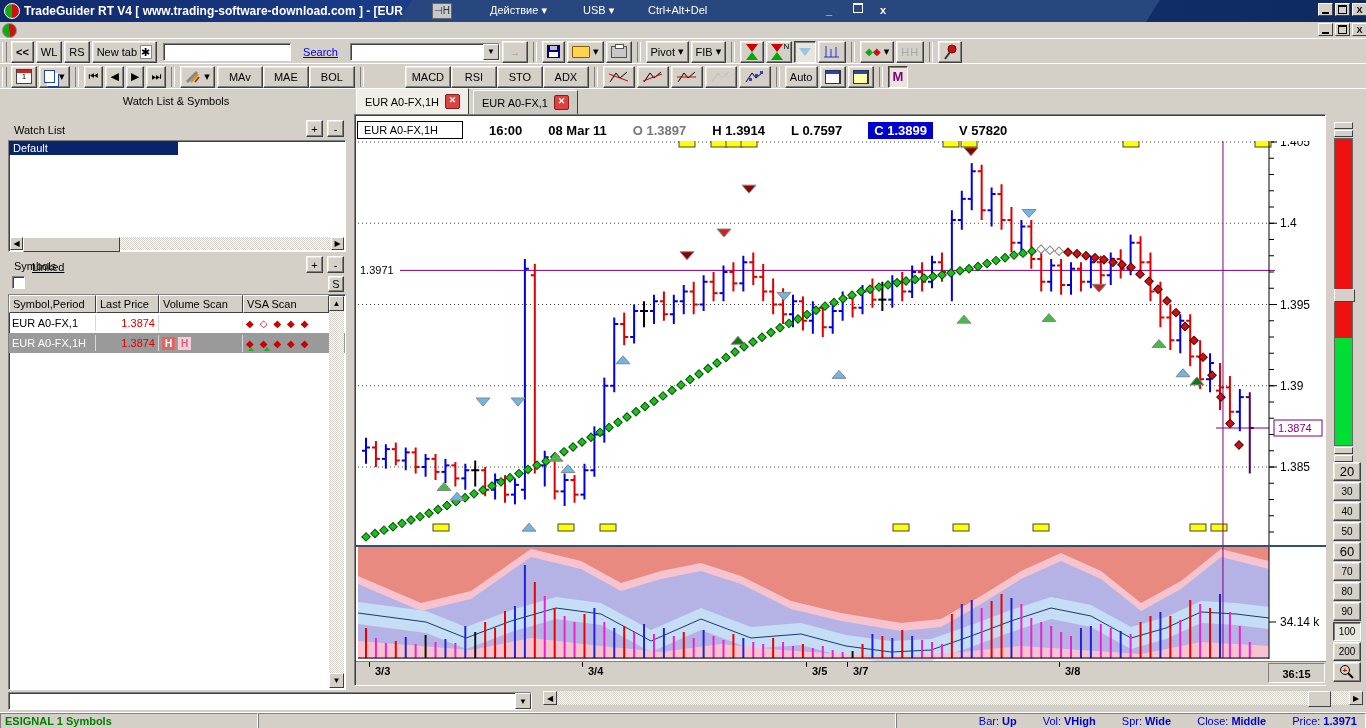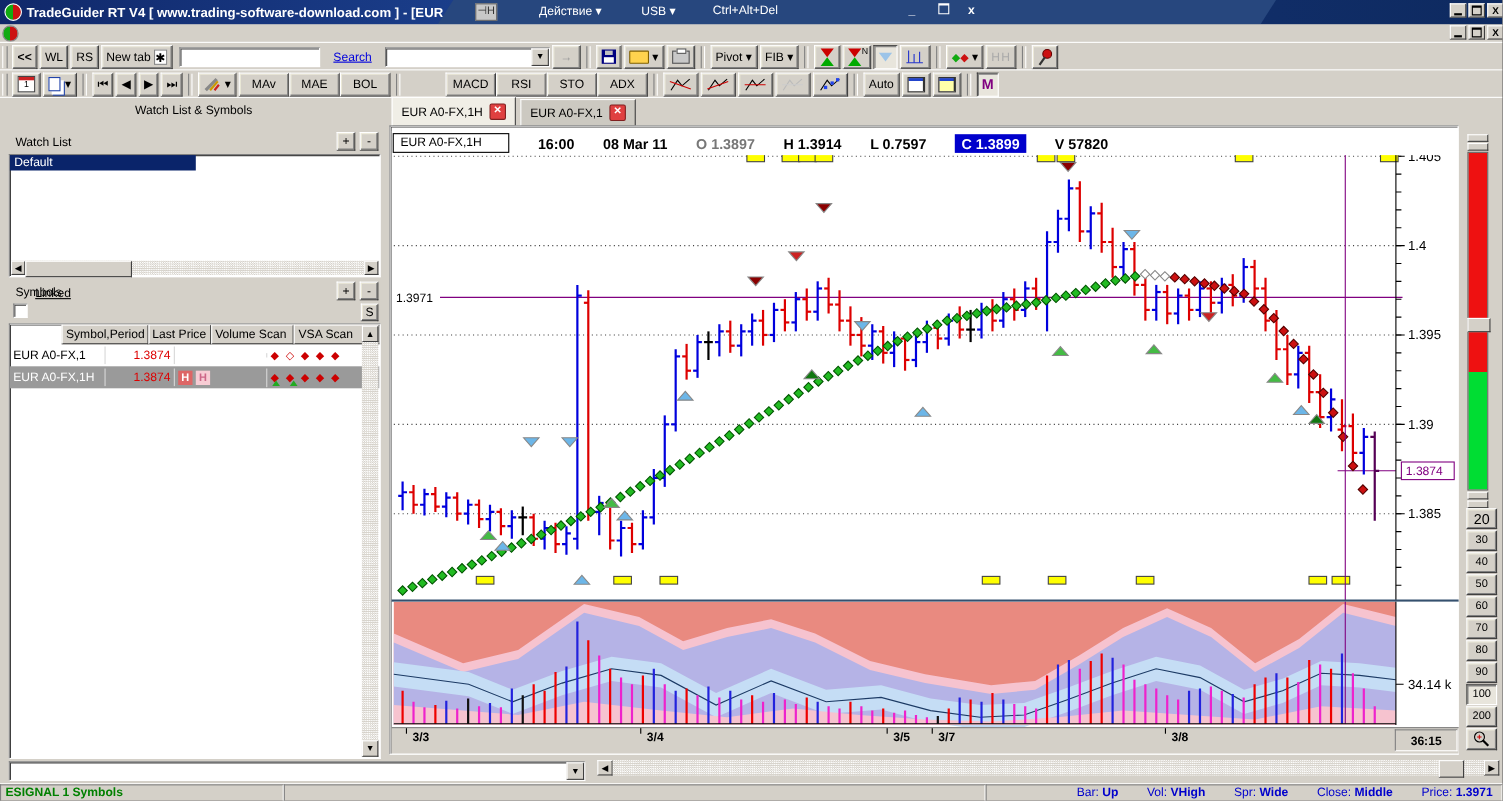--- a/index.html
+++ b/index.html
@@ -247,21 +247,21 @@
         <span class="arrowbtn" style="width:13px;height:13px;">▶</span>
       </div>
     </div>
     <span class="abs" style="left:12px;top:146px;">Symbols</span>
     <span class="abs btn" style="left:304px;top:142px;width:17px;height:17px;">+</span>
     <span class="abs btn" style="left:325px;top:142px;width:17px;height:17px;">-</span>
     <span class="abs sunken" style="left:10px;top:162px;width:13px;height:13px;background:#fff;"></span>
     <span class="abs" style="left:30px;top:147px;text-decoration:underline;">Linked</span>
     <span class="abs btn" style="left:326px;top:162px;width:16px;height:16px;">S</span>
     <div class="abs sunken" style="left:6px;top:180px;width:338px;height:396px;background:#fff;overflow:hidden;">
-      <div id="sym-header" style="display:flex;margin-left:47px;">
+      <div id="sym-header" style="display:flex;">
           <span class="th" style="width: 87px;">Symbol,Period</span>
           <span class="th" style="width: 63px;">Last Price</span>
           <span class="th" style="width: 84px;">Volume Scan</span>
           <span class="th" style="width: 86px;">VSA Scan</span>
         </div>
       <div id="sym-rows">
           <div style="display: flex; height: 20px; align-items: center;">
             <span class="td" style="width: 87px;">EUR A0-FX,1</span>
             <span class="td" style="width: 63px; color: rgb(221, 0, 0); text-align: right;">1.3874</span>
             <span class="td" style="width: 84px; display: flex; gap: 3px;"></span>
@@ -888,21 +888,21 @@
         <div class="thumb abs" style="left:-1px;top:150px;width:19px;height:11px;"></div>
       </div>
       <div class="thumb" style="height:5px;margin-top:1px;"></div>
         <div class="thumb" style="height:5px;margin-top:1px;"></div>
     </div>
     <div id="zoom-col" class="abs" style="left:7px;top:348px;width:28px;">
         <span class="btn" style="width: 28px; height: 19px; margin-bottom: 1px; font-size: 13px;">20</span>
         <span class="btn" style="width: 28px; height: 19px; margin-bottom: 1px; font-size: 10px; text-align: center;">30</span>
         <span class="btn" style="width: 28px; height: 19px; margin-bottom: 1px; font-size: 10px;">40</span>
         <span class="btn" style="width: 28px; height: 19px; margin-bottom: 1px; font-size: 10px;">50</span>
-        <span class="btn" style="width: 28px; height: 19px; margin-bottom: 1px; font-size: 10px;">60</span>
+        <span class="btn" style="width: 28px; height: 19px; margin-bottom: 1px; font-size: 13px;">60</span>
         <span class="btn" style="width: 28px; height: 19px; margin-bottom: 1px; font-size: 10px;">70</span>
         <span class="btn" style="width: 28px; height: 19px; margin-bottom: 1px; font-size: 10px;">80</span>
         <span class="btn" style="width: 28px; height: 19px; margin-bottom: 1px; font-size: 10px;">90</span>
         <span class="btn pressed" style="width: 28px; height: 19px; margin-bottom: 1px; font-size: 10px;">100</span>
         <span class="btn" style="width: 28px; height: 19px; margin-bottom: 1px; font-size: 10px;">200</span>
         <span class="btn" style="width: 28px; height: 20px;">
           <svg width="16" height="16">
             <circle cx="6" cy="6" r="4.5" fill="none" stroke="#000"></circle>
             <line x1="9" y1="9" x2="14" y2="14" stroke="#000" stroke-width="2"></line>
             <text x="3.5" y="9" font-size="8" fill="#cc0000" font-weight="bold">+</text>

